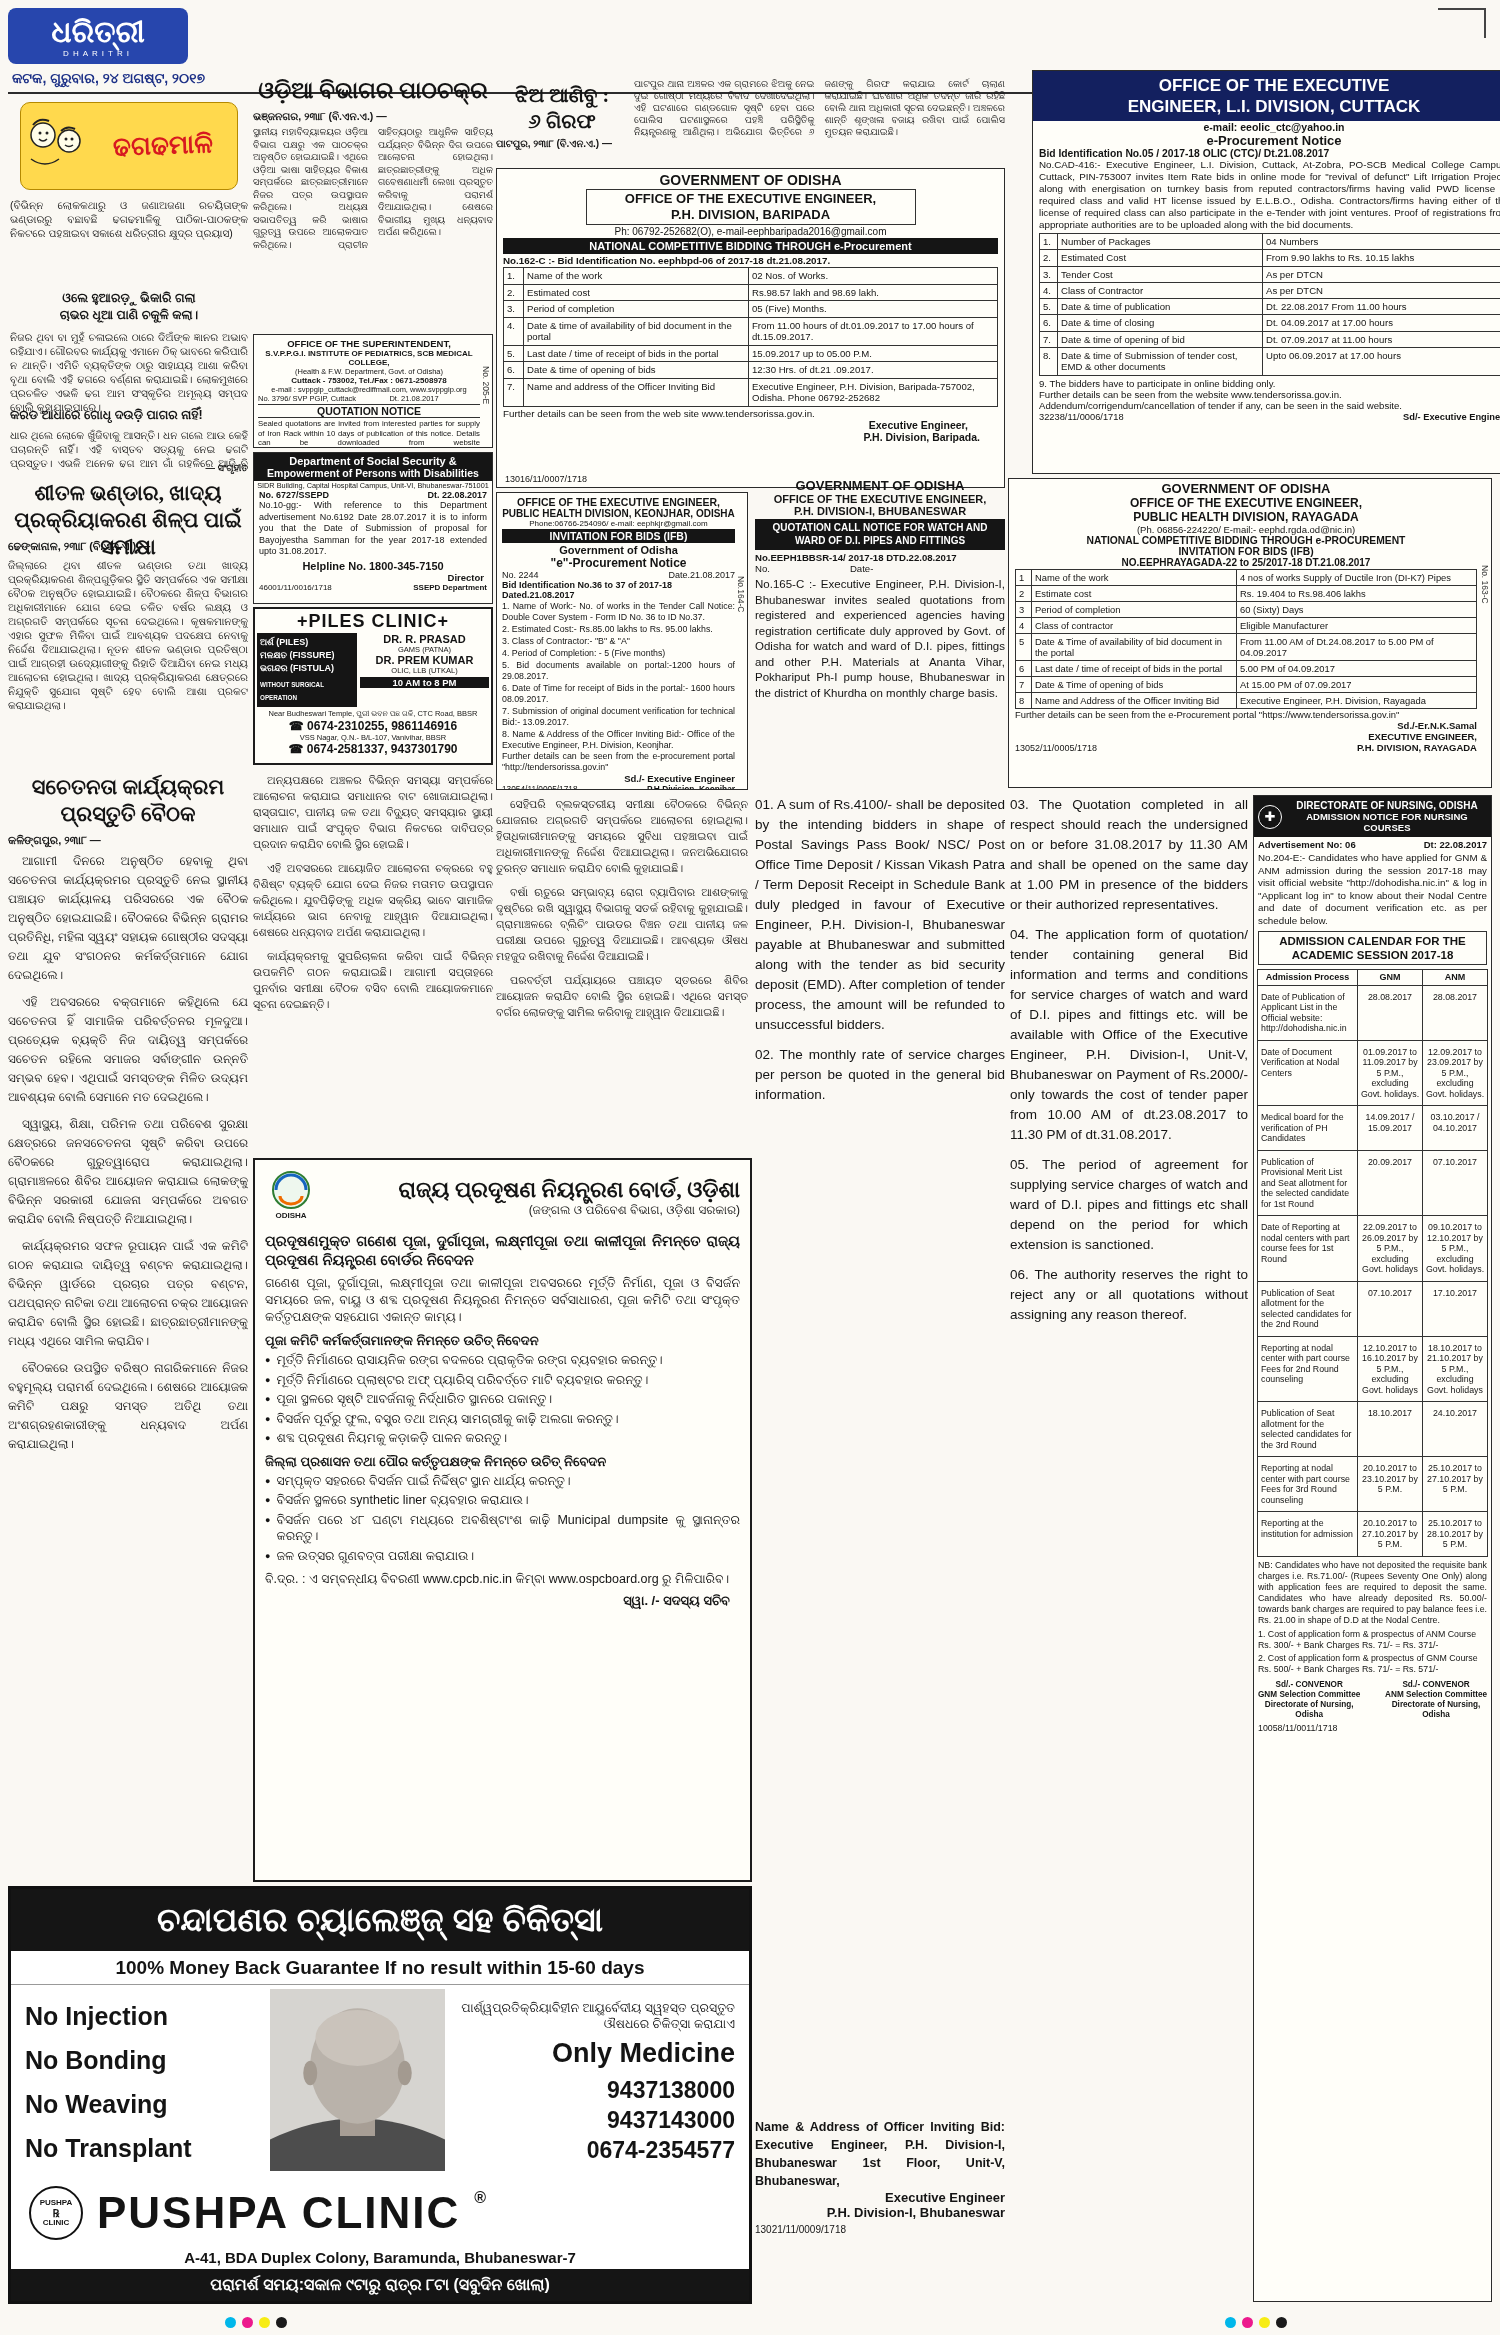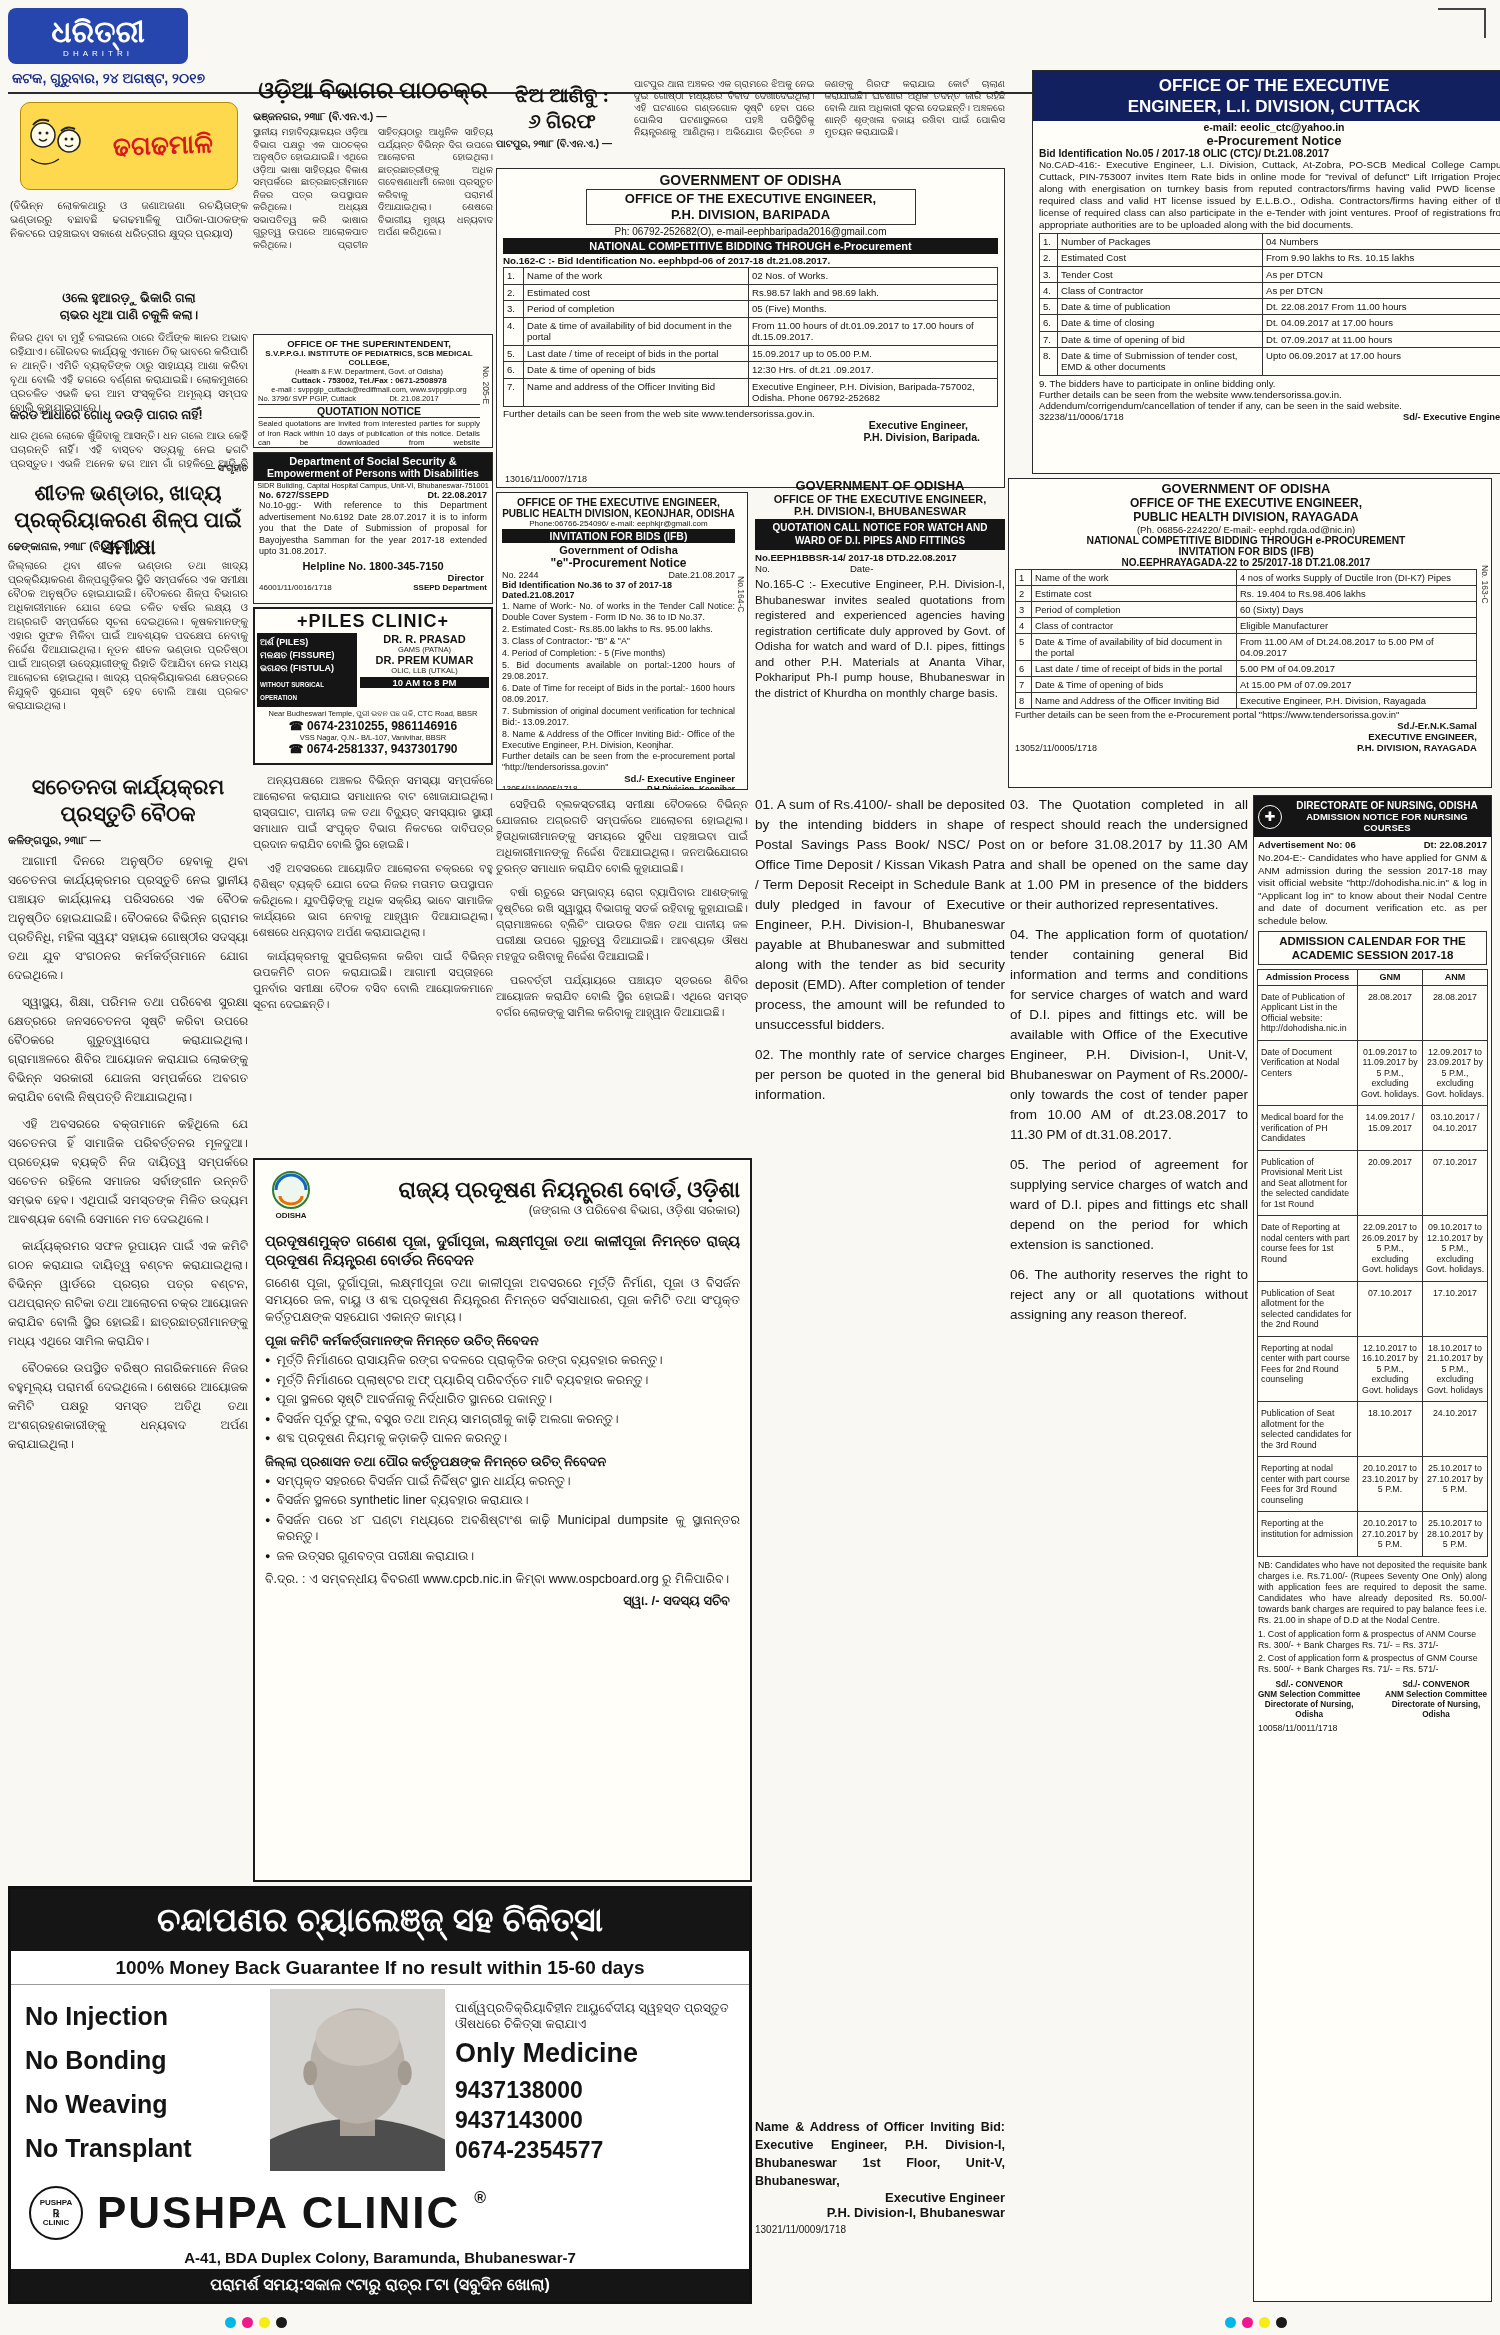--- a/index.html
+++ b/index.html
@@ -81,22 +81,22 @@
   <div class="abs b" style="left:8px;top:540px;font-size:11px">ଢେଙ୍କାନାଳ, ୨୩ା୮ (ବି.ଏନ.ଏ.) —</div>
   <div class="abs j clip" style="left:8px;top:558px;width:240px;height:210px;font-size:10.5px;line-height:14px">ଜିଲ୍ଲାରେ ଥିବା ଶୀତଳ ଭଣ୍ଡାର ତଥା ଖାଦ୍ୟ ପ୍ରକ୍ରିୟାକରଣ ଶିଳ୍ପଗୁଡ଼ିକର ସ୍ଥିତି ସମ୍ପର୍କରେ ଏକ ସମୀକ୍ଷା ବୈଠକ ଅନୁଷ୍ଠିତ ହୋଇଯାଇଛି। ବୈଠକରେ ଶିଳ୍ପ ବିଭାଗର ଅଧିକାରୀମାନେ ଯୋଗ ଦେଇ ଚଳିତ ବର୍ଷର ଲକ୍ଷ୍ୟ ଓ ଅଗ୍ରଗତି ସମ୍ପର୍କରେ ସୂଚନା ଦେଇଥିଲେ। କୃଷକମାନଙ୍କୁ ଏହାର ସୁଫଳ ମିଳିବା ପାଇଁ ଆବଶ୍ୟକ ପଦକ୍ଷେପ ନେବାକୁ ନିର୍ଦ୍ଦେଶ ଦିଆଯାଇଥିଲା। ନୂତନ ଶୀତଳ ଭଣ୍ଡାର ପ୍ରତିଷ୍ଠା ପାଇଁ ଆଗ୍ରହୀ ଉଦ୍ୟୋଗୀଙ୍କୁ ରିହାତି ଦିଆଯିବା ନେଇ ମଧ୍ୟ ଆଲୋଚନା ହୋଇଥିଲା। ଖାଦ୍ୟ ପ୍ରକ୍ରିୟାକରଣ କ୍ଷେତ୍ରରେ ନିଯୁକ୍ତି ସୁଯୋଗ ସୃଷ୍ଟି ହେବ ବୋଲି ଆଶା ପ୍ରକଟ କରାଯାଇଥିଲା।</div>
 
   <div class="abs c headline" style="left:8px;top:774px;width:240px;font-size:21px;line-height:27px">
     <div>ସଚେତନତା କାର୍ଯ୍ୟକ୍ରମ</div>
     <div>ପ୍ରସ୍ତୁତି ବୈଠକ</div>
   </div>
   <div class="abs b" style="left:8px;top:834px;font-size:11px">କଳିଙ୍ଗପୁର, ୨୩ା୮ —</div>
   <div class="abs j clip" style="left:8px;top:852px;width:240px;height:1028px;font-size:12px;line-height:19px">
       <p class="ap">ଆଗାମୀ ଦିନରେ ଅନୁଷ୍ଠିତ ହେବାକୁ ଥିବା ସଚେତନତା କାର୍ଯ୍ୟକ୍ରମର ପ୍ରସ୍ତୁତି ନେଇ ସ୍ଥାନୀୟ ପଞ୍ଚାୟତ କାର୍ଯ୍ୟାଳୟ ପରିସରରେ ଏକ ବୈଠକ ଅନୁଷ୍ଠିତ ହୋଇଯାଇଛି। ବୈଠକରେ ବିଭିନ୍ନ ଗ୍ରାମର ପ୍ରତିନିଧି, ମହିଳା ସ୍ୱୟଂ ସହାୟକ ଗୋଷ୍ଠୀର ସଦସ୍ୟା ତଥା ଯୁବ ସଂଗଠନର କର୍ମକର୍ତ୍ତାମାନେ ଯୋଗ ଦେଇଥିଲେ।</p>
+      <p class="ap">ଏହି ଅବସରରେ ବକ୍ତାମାନେ କହିଥିଲେ ଯେ ସଚେତନତା ହିଁ ସାମାଜିକ ପରିବର୍ତ୍ତନର ମୂଳଦୁଆ। ପ୍ରତ୍ୟେକ ବ୍ୟକ୍ତି ନିଜ ଦାୟିତ୍ୱ ସମ୍ପର୍କରେ ସଚେତନ ରହିଲେ ସମାଜର ସର୍ବାଙ୍ଗୀନ ଉନ୍ନତି ସମ୍ଭବ ହେବ। ଏଥିପାଇଁ ସମସ୍ତଙ୍କ ମିଳିତ ଉଦ୍ୟମ ଆବଶ୍ୟକ ବୋଲି ସେମାନେ ମତ ଦେଇଥିଲେ।</p>
       <p class="ap">ସ୍ୱାସ୍ଥ୍ୟ, ଶିକ୍ଷା, ପରିମଳ ତଥା ପରିବେଶ ସୁରକ୍ଷା କ୍ଷେତ୍ରରେ ଜନସଚେତନତା ସୃଷ୍ଟି କରିବା ଉପରେ ବୈଠକରେ ଗୁରୁତ୍ୱାରୋପ କରାଯାଇଥିଲା। ଗ୍ରାମାଞ୍ଚଳରେ ଶିବିର ଆୟୋଜନ କରାଯାଇ ଲୋକଙ୍କୁ ବିଭିନ୍ନ ସରକାରୀ ଯୋଜନା ସମ୍ପର୍କରେ ଅବଗତ କରାଯିବ ବୋଲି ନିଷ୍ପତ୍ତି ନିଆଯାଇଥିଲା।</p>
-      <p class="ap">ଏହି ଅବସରରେ ବକ୍ତାମାନେ କହିଥିଲେ ଯେ ସଚେତନତା ହିଁ ସାମାଜିକ ପରିବର୍ତ୍ତନର ମୂଳଦୁଆ। ପ୍ରତ୍ୟେକ ବ୍ୟକ୍ତି ନିଜ ଦାୟିତ୍ୱ ସମ୍ପର୍କରେ ସଚେତନ ରହିଲେ ସମାଜର ସର୍ବାଙ୍ଗୀନ ଉନ୍ନତି ସମ୍ଭବ ହେବ। ଏଥିପାଇଁ ସମସ୍ତଙ୍କ ମିଳିତ ଉଦ୍ୟମ ଆବଶ୍ୟକ ବୋଲି ସେମାନେ ମତ ଦେଇଥିଲେ।</p>
       <p class="ap">କାର୍ଯ୍ୟକ୍ରମର ସଫଳ ରୂପାୟନ ପାଇଁ ଏକ କମିଟି ଗଠନ କରାଯାଇ ଦାୟିତ୍ୱ ବଣ୍ଟନ କରାଯାଇଥିଲା। ବିଭିନ୍ନ ୱାର୍ଡରେ ପ୍ରଚାର ପତ୍ର ବଣ୍ଟନ, ପଥପ୍ରାନ୍ତ ନାଟିକା ତଥା ଆଲୋଚନା ଚକ୍ର ଆୟୋଜନ କରାଯିବ ବୋଲି ସ୍ଥିର ହୋଇଛି। ଛାତ୍ରଛାତ୍ରୀମାନଙ୍କୁ ମଧ୍ୟ ଏଥିରେ ସାମିଲ କରାଯିବ।</p>
       <p class="ap">ବୈଠକରେ ଉପସ୍ଥିତ ବରିଷ୍ଠ ନାଗରିକମାନେ ନିଜର ବହୁମୂଲ୍ୟ ପରାମର୍ଶ ଦେଇଥିଲେ। ଶେଷରେ ଆୟୋଜକ କମିଟି ପକ୍ଷରୁ ସମସ୍ତ ଅତିଥି ତଥା ଅଂଶଗ୍ରହଣକାରୀଙ୍କୁ ଧନ୍ୟବାଦ ଅର୍ପଣ କରାଯାଇଥିଲା।</p>
     </div>
 
   <div class="abs c headline" style="left:253px;top:78px;width:240px;font-size:23px">ଓଡ଼ିଆ ବିଭାଗର ପାଠଚକ୍ର</div>
   <div class="abs b" style="left:253px;top:110px;font-size:10.5px">ଭଞ୍ଜନଗର, ୨୩ା୮ (ବି.ଏନ.ଏ.) —</div>
   <div class="abs j clip" style="left:253px;top:126px;width:240px;height:204px;font-size:9.5px;line-height:12.5px;column-count:2;column-gap:10px">ସ୍ଥାନୀୟ ମହାବିଦ୍ୟାଳୟର ଓଡ଼ିଆ ବିଭାଗ ପକ୍ଷରୁ ଏକ ପାଠଚକ୍ର ଅନୁଷ୍ଠିତ ହୋଇଯାଇଛି। ଏଥିରେ ଓଡ଼ିଆ ଭାଷା ସାହିତ୍ୟର ବିକାଶ ସମ୍ପର୍କରେ ଛାତ୍ରଛାତ୍ରୀମାନେ ନିଜର ପତ୍ର ଉପସ୍ଥାପନ କରିଥିଲେ। ଅଧ୍ୟକ୍ଷ ସଭାପତିତ୍ୱ କରି ଭାଷାର ଗୁରୁତ୍ୱ ଉପରେ ଆଲୋକପାତ କରିଥିଲେ। ପ୍ରାଚୀନ ସାହିତ୍ୟଠାରୁ ଆଧୁନିକ ସାହିତ୍ୟ ପର୍ଯ୍ୟନ୍ତ ବିଭିନ୍ନ ଦିଗ ଉପରେ ଆଲୋଚନା ହୋଇଥିଲା। ଛାତ୍ରଛାତ୍ରୀଙ୍କୁ ଅଧିକ ଗବେଷଣାଧର୍ମୀ ଲେଖା ପ୍ରସ୍ତୁତ କରିବାକୁ ପରାମର୍ଶ ଦିଆଯାଇଥିଲା। ଶେଷରେ ବିଭାଗୀୟ ମୁଖ୍ୟ ଧନ୍ୟବାଦ ଅର୍ପଣ କରିଥିଲେ।</div>
 
   <div class="abs box clip" style="left:253px;top:334px;width:240px;height:114px;padding:3px 12px 3px 4px">
     <div class="c b" style="font-size:9.5px">OFFICE OF THE SUPERINTENDENT,</div>
@@ -587,21 +587,21 @@
         <svg width="175" height="182" viewBox="0 0 100 104">
           <rect width="100" height="104" fill="#d6d4d0"></rect>
           <path d="M0 104 L0 86 Q50 62 100 86 L100 104 Z" fill="#4d4d4d"></path>
           <rect x="40" y="66" width="20" height="18" fill="#a79e95"></rect>
           <ellipse cx="50" cy="44" rx="27" ry="33" fill="#b9b2aa"></ellipse>
           <ellipse cx="50" cy="28" rx="24" ry="16" fill="#cac3bb"></ellipse>
           <ellipse cx="23" cy="48" rx="4" ry="7" fill="#a39a90"></ellipse>
           <ellipse cx="77" cy="48" rx="4" ry="7" fill="#a39a90"></ellipse>
         </svg>
       </span>
-      <div style="flex:1;text-align:left">
+      <div style="flex:1;text-align:right">
         <div style="font-size:12.5px;line-height:16px">ପାର୍ଶ୍ୱପ୍ରତିକ୍ରିୟାବିହୀନ ଆୟୁର୍ବେଦୀୟ ସ୍ୱହସ୍ତ ପ୍ରସ୍ତୁତ ଔଷଧରେ ଚିକିତ୍ସା କରାଯାଏ</div>
         <div class="b" style="font-size:27px;margin:6px 0">Only Medicine</div>
         <div>
             <div class="phone">9437138000</div>
             <div class="phone">9437143000</div>
             <div class="phone">0674-2354577</div>
           </div>
       </div>
     </div>
     <div style="height:72px;display:flex;align-items:center;gap:14px;padding:0 18px">

